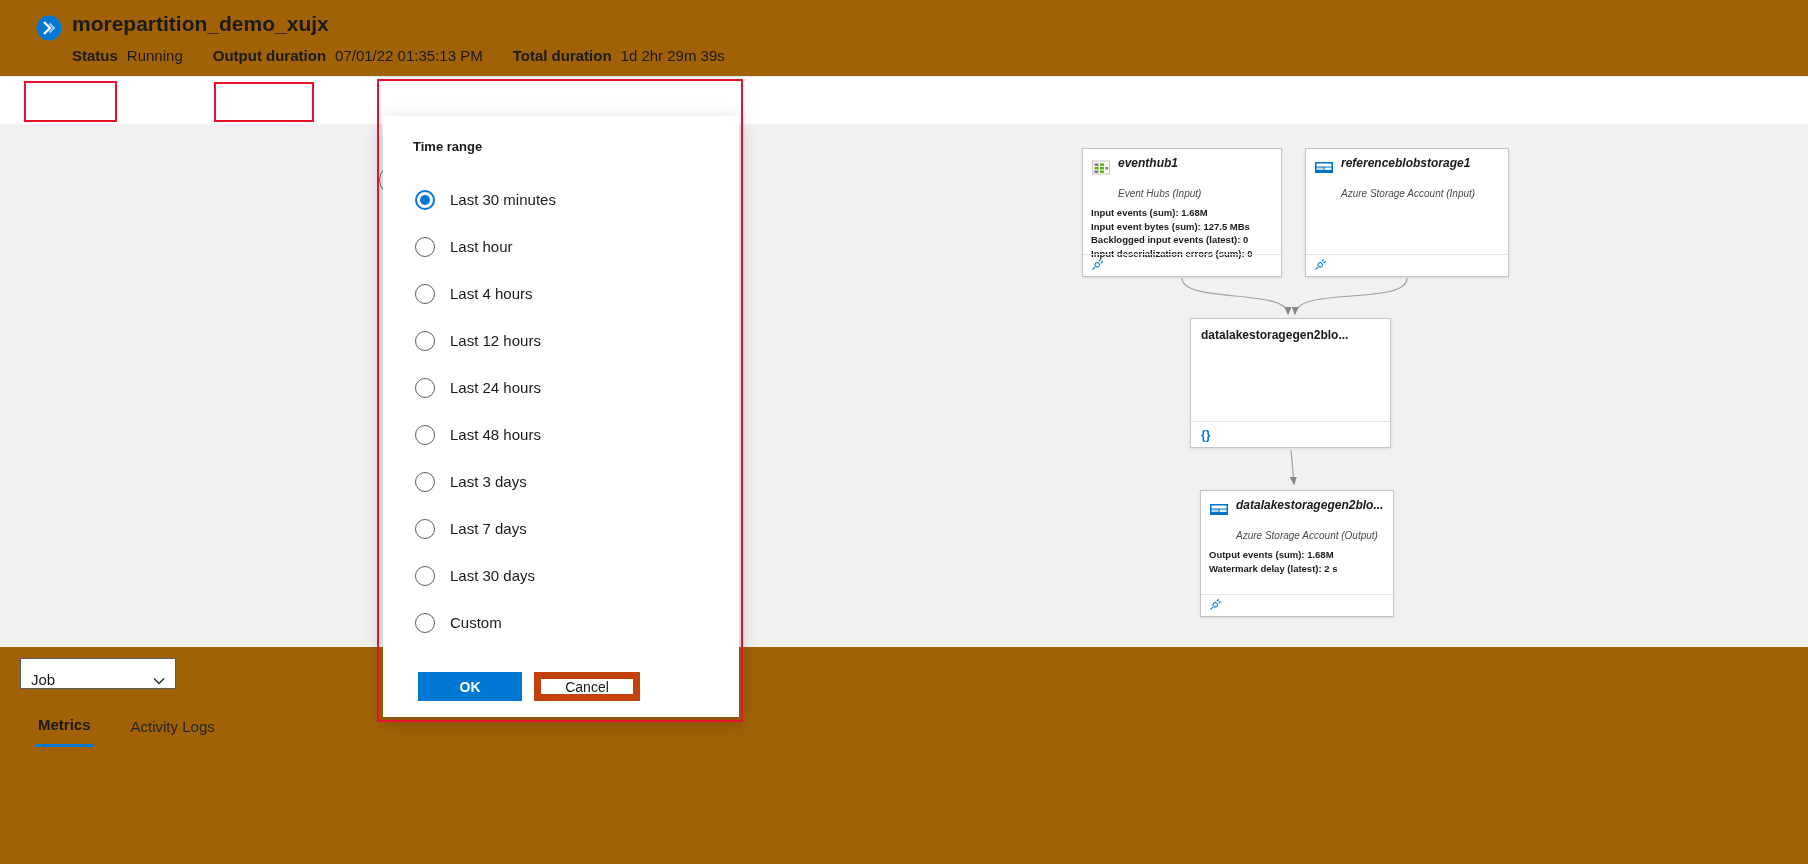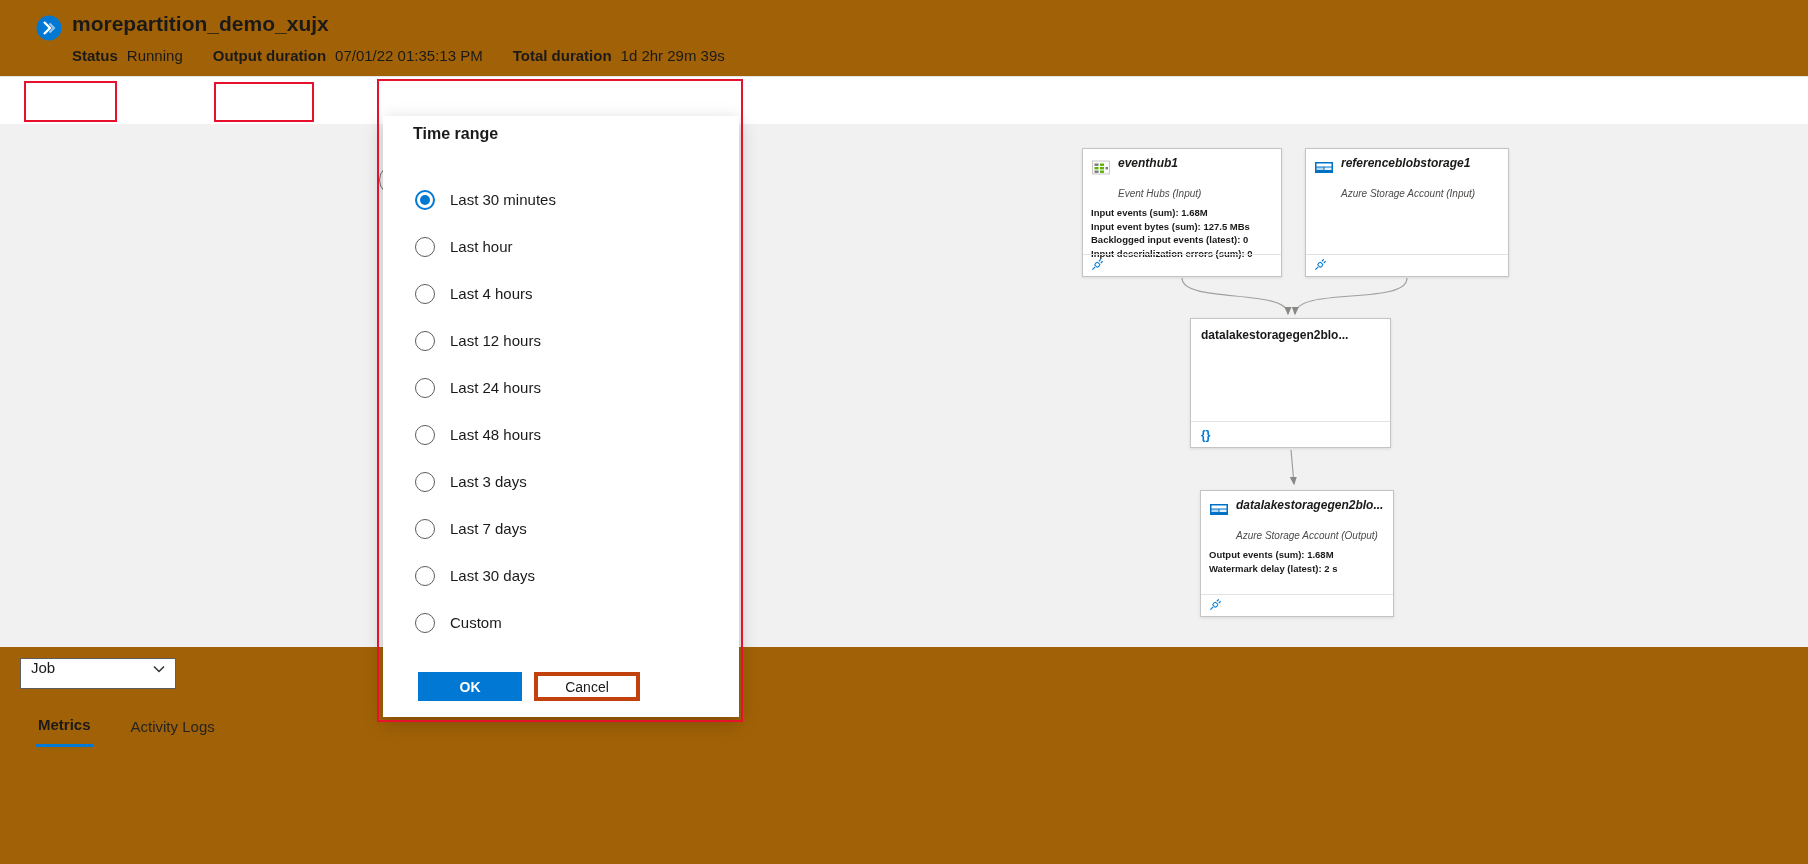--- a/index.html
+++ b/index.html
@@ -49,32 +49,32 @@
   .node-1 { left:1082px; top:148px; width:200px; height:129px; }
   .node-2 { left:1305px; top:148px; width:204px; height:129px; }
   .node-3 { left:1190px; top:318px; width:201px; height:130px; }
   .node-3 .node-title { padding:10px 0 0 10px; }
   .node-3 .node-foot { height:26px; }
   .node-badge { color:#0078d4; font-size:12px; font-weight:700; padding-left:2px; }
   .node-4 { left:1200px; top:490px; width:194px; height:127px; }
 
   
   .panel { position:absolute; left:383px; top:116px; width:356px; height:601px; background:#fff; box-shadow:0 6px 18px rgba(0,0,0,0.22); z-index:10; }
-  .panel-title { position:absolute; left:30px; top:9px; font-size:16px; font-weight:600; color:#1b1a19; }
+  .panel-title { position:absolute; left:30px; top:23px; font-size:13px; font-weight:600; color:#1b1a19; }
   .panel-options { position:absolute; left:0; top:60px; width:100%; }
   .tr-option { display:flex; align-items:center; gap:15px; height:47px; padding-left:32px; cursor:pointer; font-size:15px; color:#1b1a19; }
   .radio { width:20px; height:20px; border-radius:50%; border:1px solid #5f5d5b; background:#fff; flex:none; position:relative; }
   .radio.selected { border:2px solid #0078d4; }
   .radio.selected::after { content:''; position:absolute; inset:3px; border-radius:50%; background:#0078d4; }
   .panel-buttons { position:absolute; left:35px; bottom:16px; display:flex; gap:12px; }
   .btn-ok { width:104px; height:29px; background:#0078d4; border:1px solid #0078d4; color:#fff; font-size:14px; font-weight:600; font-family:inherit; cursor:pointer; }
-  .btn-cancel { width:106px; height:29px; background:#fff; border:4px solid #c2410c; color:#1b1a19; font-size:14px; font-family:inherit; cursor:pointer; }
-
-  
-  .job-select { position:absolute; left:20px; top:658px; width:156px; height:31px; border:1px solid #5f5d5b; background:#fff; display:flex; align-items:flex-start; justify-content:space-between; padding:0 10px; font-size:15px; cursor:pointer; }
+  .btn-cancel { width:106px; height:29px; background:#fff; border:7px solid #c2410c; color:#1b1a19; font-size:14px; font-family:inherit; cursor:pointer; }
+
+  
+  .job-select { position:absolute; left:20px; top:658px; width:156px; height:31px; border:1px solid #5f5d5b; background:#fff; display:flex; align-items:flex-end; justify-content:space-between; padding:0 10px; font-size:15px; cursor:pointer; }
   .tabs { position:absolute; left:36px; top:714px; display:flex; gap:36px; }
   .tab { font-size:15px; padding:2px 2px 11px 2px; cursor:pointer; color:#252423; background:none; border:none; font-family:inherit; }
   .tab.active { font-weight:700; color:#1b1a19; border-bottom:3px solid #0078d4; }
 </style>
 </head>
 <body>
 
 <div class="page">
 
   <span class="app-icon">

